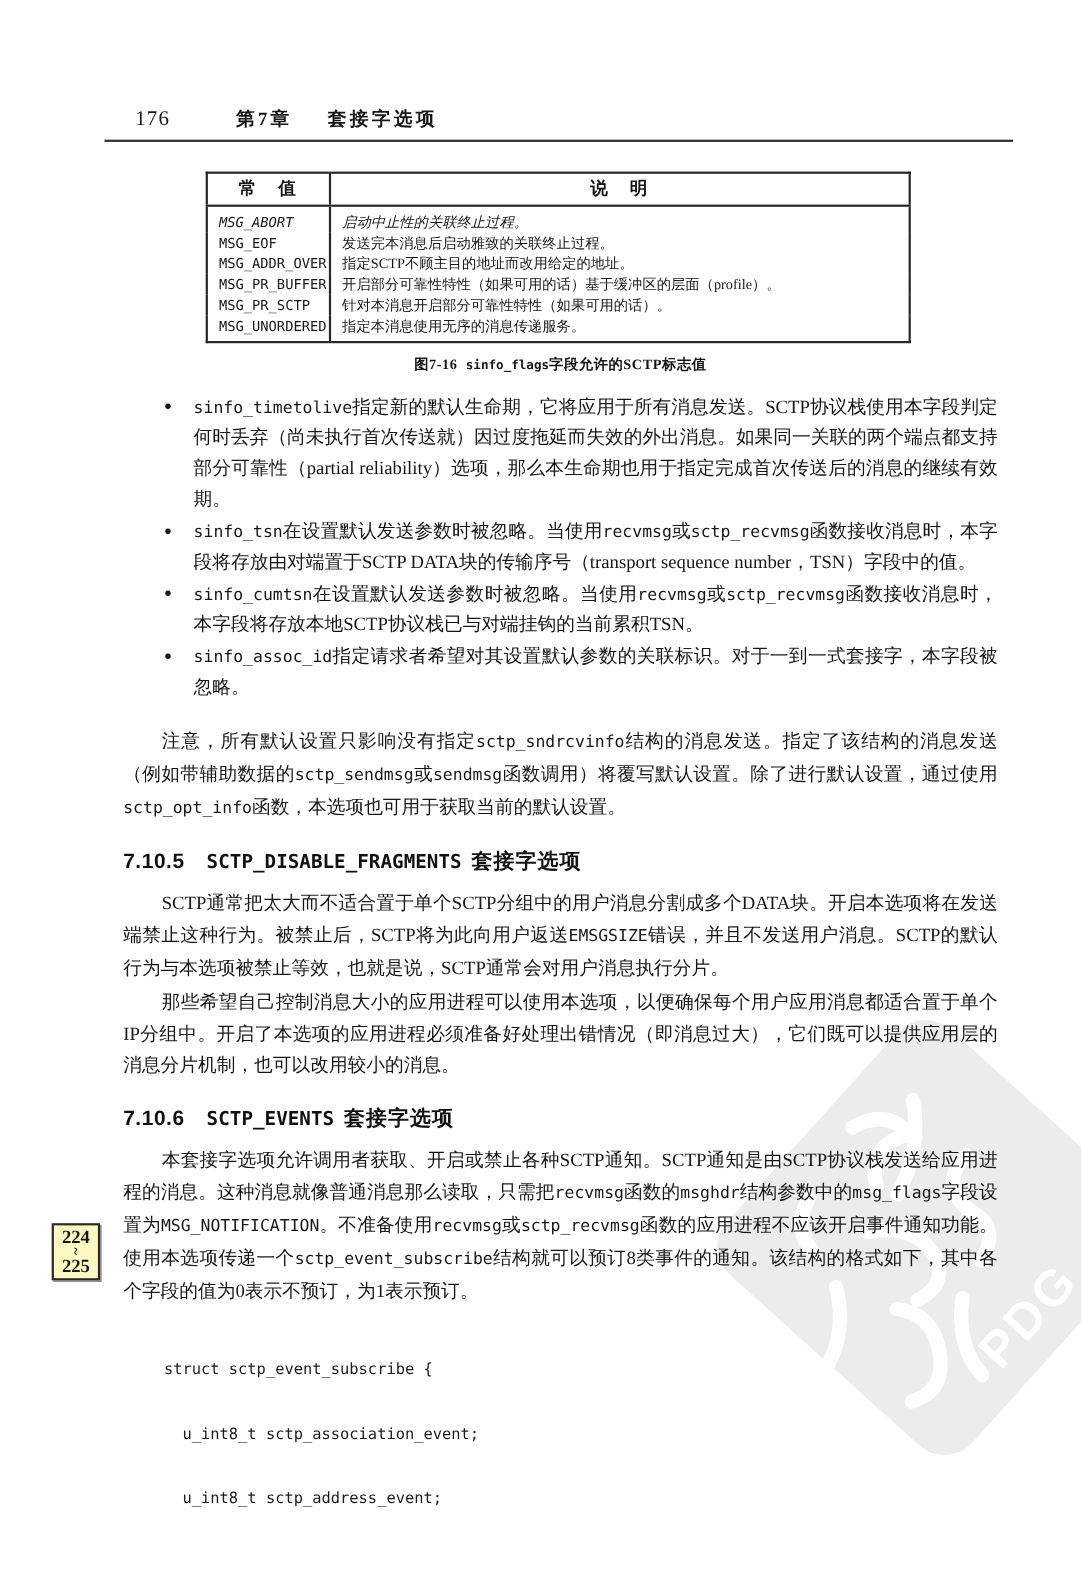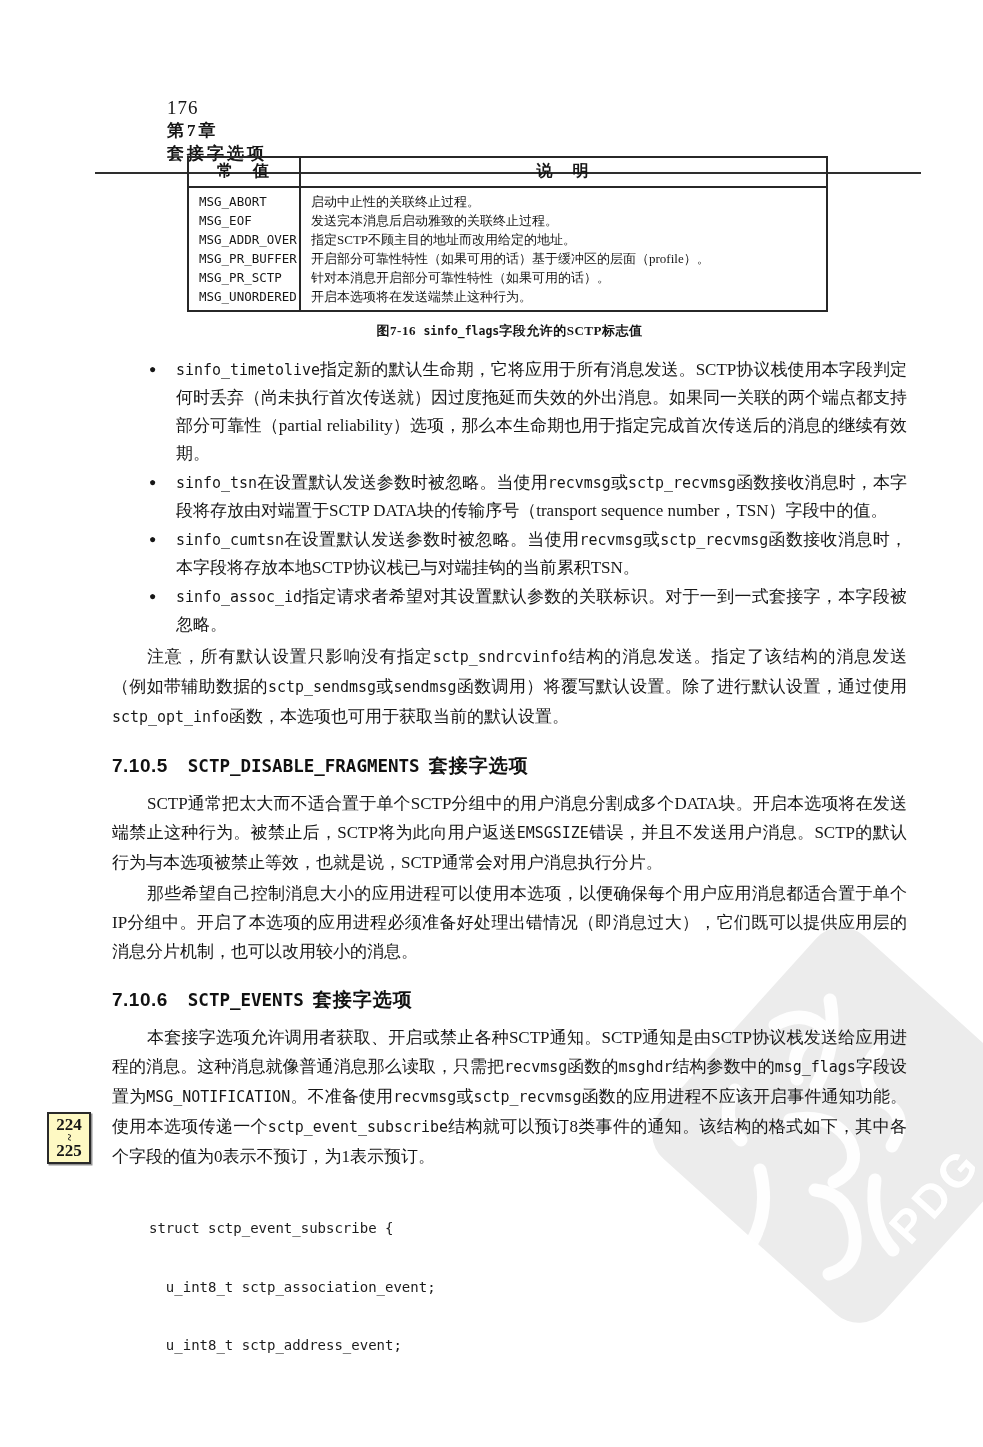--- a/index.html
+++ b/index.html
@@ -29,45 +29,45 @@
     font-family:"Liberation Sans","DejaVu Sans",sans-serif;
     font-weight:bold; font-size:46px; letter-spacing:3px;
     color:#ffffff; text-shadow:0 0 1px #e2e2e2;
   }
 
   
   .running-head {
     position:absolute; left:95px; top:97px; width:798px;
     border-bottom:2px solid #2e2e2e;
     padding:0 0 7px 28px;
-    display:flex; align-items:baseline;flex-direction:column;
+    display:flex; align-items:baseline;
   }
   .page-number { font-size:19px; letter-spacing:1px; }
-  .chapter-label { font-size:17px; font-weight:600; margin-left:44px; letter-spacing:3px; }
+  .chapter-label { font-size:17px; font-weight:600; margin-left:60px; letter-spacing:3px; }
   .chapter-title { font-size:17px; font-weight:600; margin-left:32px; letter-spacing:3px; }
 
   
   .main-col { position:absolute; left:112px; top:128px; width:795px; }
 
   
   .flag-table-wrap { margin:28px 0 0 75px; width:641px; }
   table.flag-table {
     width:100%; border-collapse:collapse;
     border:2px solid #272727;
   }
   table.flag-table th {
     font-size:16px; font-weight:600; letter-spacing:2px;
     border-bottom:2px solid #272727;
     padding:3px 0 4px 0; text-align:center;
   }
   table.flag-table th.h2 { border-left:2px solid #272727; }
   table.flag-table td { padding:0 0 0 10px; vertical-align:middle; height:19px; }
   td.c1 { width:100px; font-family:"DejaVu Sans Mono","Liberation Mono",monospace; font-size:12.5px; }
   td.c2 { border-left:2px solid #272727; font-size:13px; padding-left:14px; }
-  tr.first td { padding-top:4px; }
+  tr.first td { padding-top:4px;font-style:italic; }
   tr.last  td { padding-bottom:4px; }
 
   .table-caption {
     margin-top:10px; text-align:center;
     font-size:13px; font-weight:600; letter-spacing:0.5px;
   }
   .table-caption .code { font-weight:600; }
 
   
   .zh { }
@@ -79,21 +79,21 @@
   ul.bullet-list li {
     position:relative; font-size:17px; line-height:28px;
     text-align:justify; margin:0 0 1px 0;
   }
   .bullet-glyph { position:absolute; left:-27px; top:-1px; font-size:12px; }
 
   p.body-para {
     font-size:17px; line-height:29px; text-align:justify;
     text-indent:35px; margin:2px 0 0 0;
   }
-  p.note-para { margin-top:3px; }
+  p.note-para { margin-top:20px; }
 
   .section-heading {
     margin:21px 0 10px 0;
     font-family:"Liberation Sans","DejaVu Sans",sans-serif;
     font-weight:bold; font-size:19px; color:#111;
     display:flex; align-items:baseline;
   }
   .section-number { margin-right:20px; letter-spacing:0.5px; }
   .section-code {
     font-family:"DejaVu Sans Mono","Liberation Mono",monospace;
@@ -172,21 +172,21 @@
           <tr>
             <td class="c1">MSG_PR_BUFFER</td>
             <td class="c2">开启部分可靠性特性（如果可用的话）基于缓冲区的层面（profile）。</td>
           </tr>
           <tr>
             <td class="c1">MSG_PR_SCTP</td>
             <td class="c2">针对本消息开启部分可靠性特性（如果可用的话）。</td>
           </tr>
           <tr class="last">
             <td class="c1">MSG_UNORDERED</td>
-            <td class="c2">开启本选项将在发送端禁止这种行为。</td>
+            <td class="c2">指定本消息使用无序的消息传递服务。</td>
           </tr>
         </tbody>
       </table>
     </div>
 
     <div class="table-caption">
       <span>图7-16</span>&nbsp;&nbsp;<span class="code">sinfo_flags</span><span>字段允许的SCTP标志值</span>
     </div>
 
     <ul class="bullet-list">

